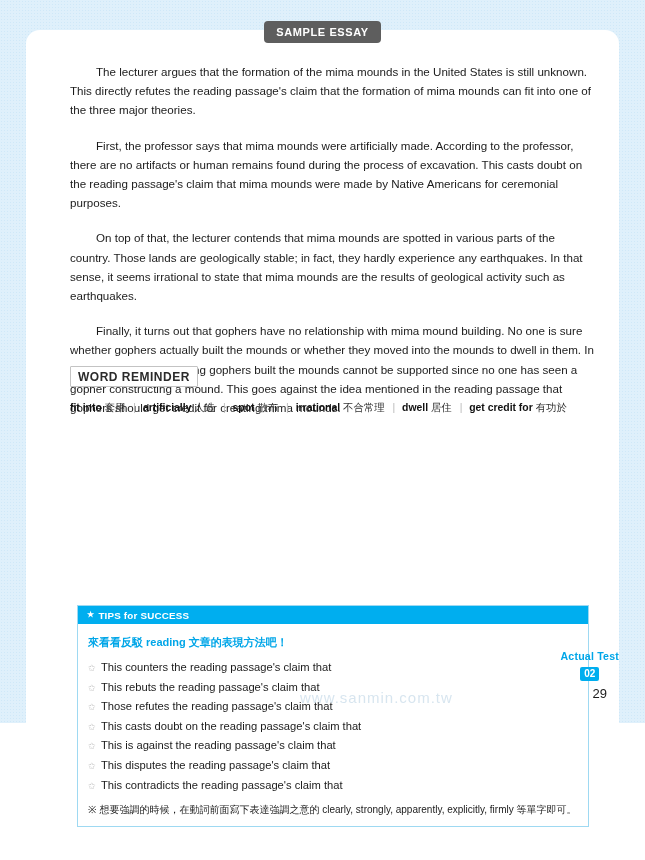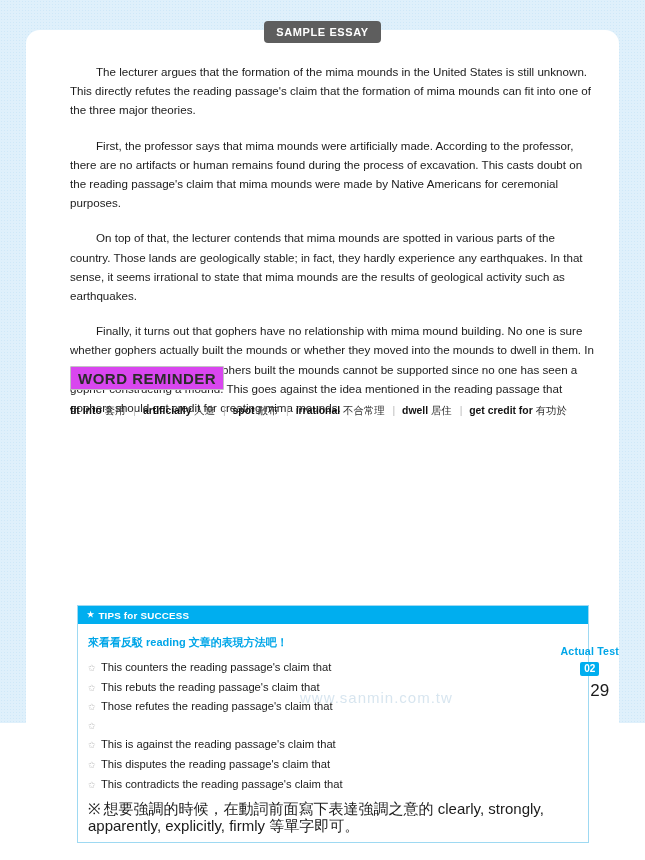--- a/index.html
+++ b/index.html
@@ -83,23 +83,23 @@
   
   .word-reminder {
     position: absolute;
     left: 70px;
     top: 366px;
     width: 524px;
   }
   .wr-label {
     display: inline-block;
     border: 1px solid #c3c3c3;
-    background: #d946ef;
+    background: #ffffff;
     color: #2b2b2b;
-    font-size: 15px;
+    font-size: 12px;
     font-weight: bold;
     letter-spacing: 0.5px;
     padding: 2.5px 7px 2.5px 7px;
     border-radius: 1px;
   }
   .wr-items {
     margin-top: 13px;
     font-size: 10.4px;
     color: #1b1b1b;
     line-height: 15px;
@@ -167,21 +167,21 @@
   }
   .tips-bullet {
     color: #c6c6c6;
     font-size: 9px;
     width: 13px;
     flex: none;
     display: inline-block;
   }
   .tips-note {
     margin-top: 6px;
-    font-size: 15px;
+    font-size: 10px;
     line-height: 17px;
     color: #1b1b1b;
   }
   .tips-note-mark { margin-right: 3px; }
 
   
   .watermark {
     position: absolute;
     left: 300px;
     top: 688px;
@@ -226,21 +226,21 @@
     background: #00aeef;
     color: #ffffff;
     font-size: 10px;
     font-weight: bold;
     padding: 1px 4px;
     border-radius: 2px;
     line-height: 12px;
   }
   .footer-page {
     color: #1b1b1b;
-    font-size: 17px;
+    font-size: 13px;
     margin-left: 20px;
   }
 </style>
 </head>
 <body>
 
 <div class="page">
 
   <div class="sheet"></div>
 
@@ -297,20 +297,21 @@
         <li>
           <span class="tips-bullet">✩</span>
           <span>This rebuts the reading passage's claim that</span>
         </li>
         <li>
           <span class="tips-bullet">✩</span>
           <span>Those refutes the reading passage's claim that</span>
         </li>
         <li>
           <span class="tips-bullet">✩</span>
+          <span>This casts doubt on the reading passage's claim that</span>
         </li>
         <li>
           <span class="tips-bullet">✩</span>
           <span>This is against the reading passage's claim that</span>
         </li>
         <li>
           <span class="tips-bullet">✩</span>
           <span>This disputes the reading passage's claim that</span>
         </li>
         <li>

